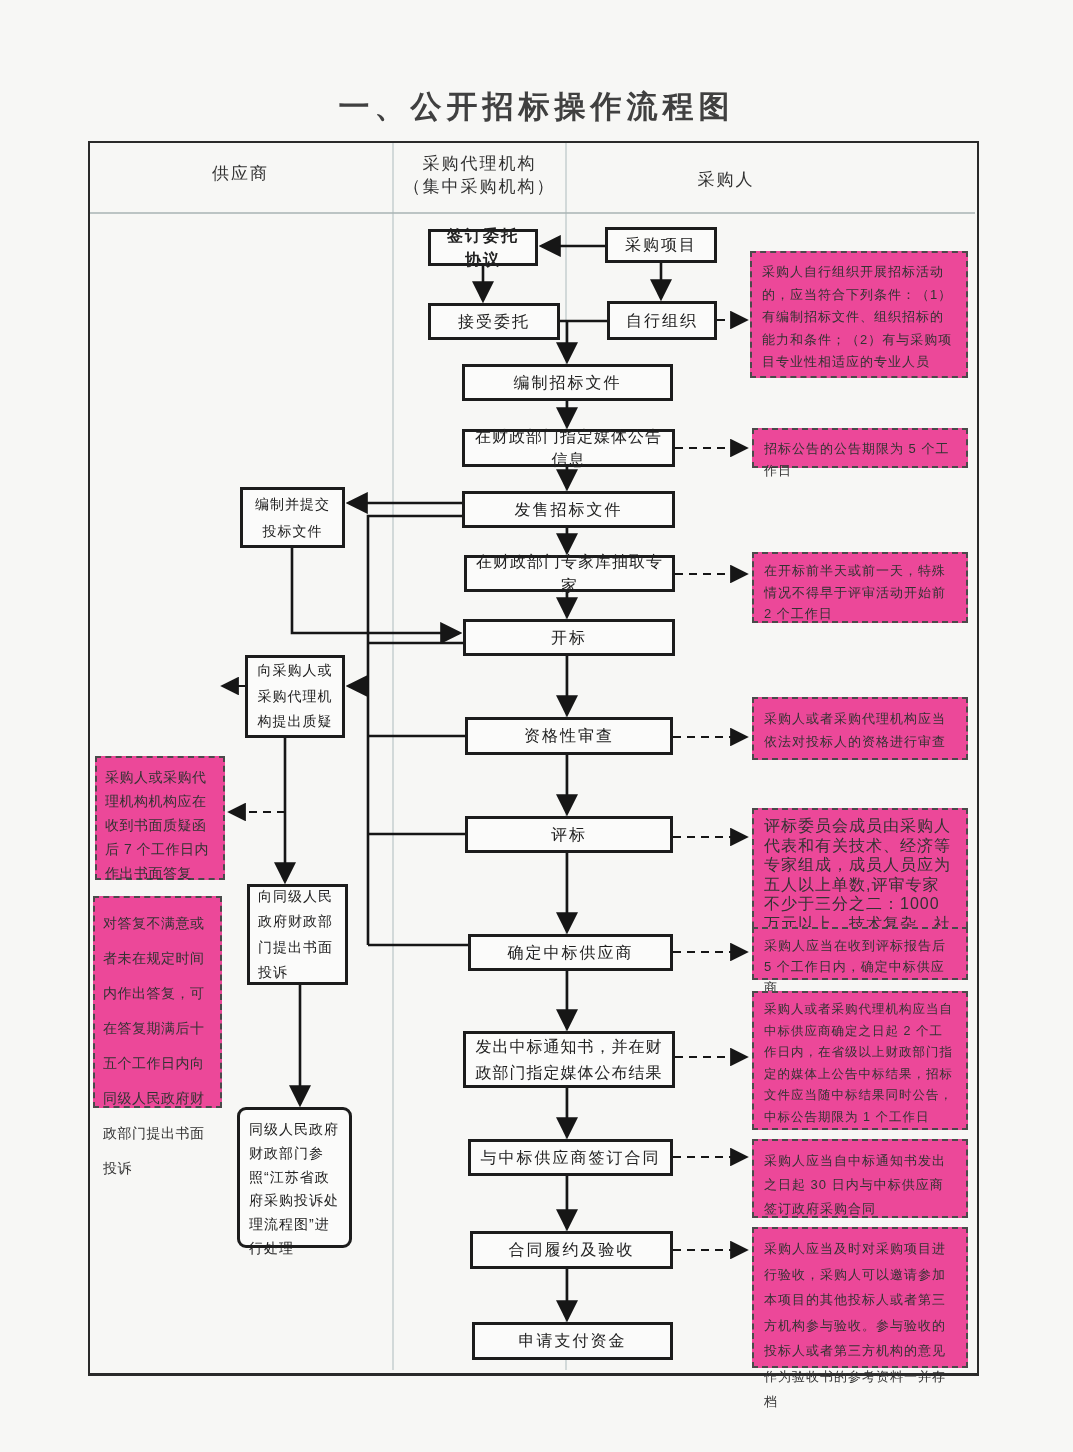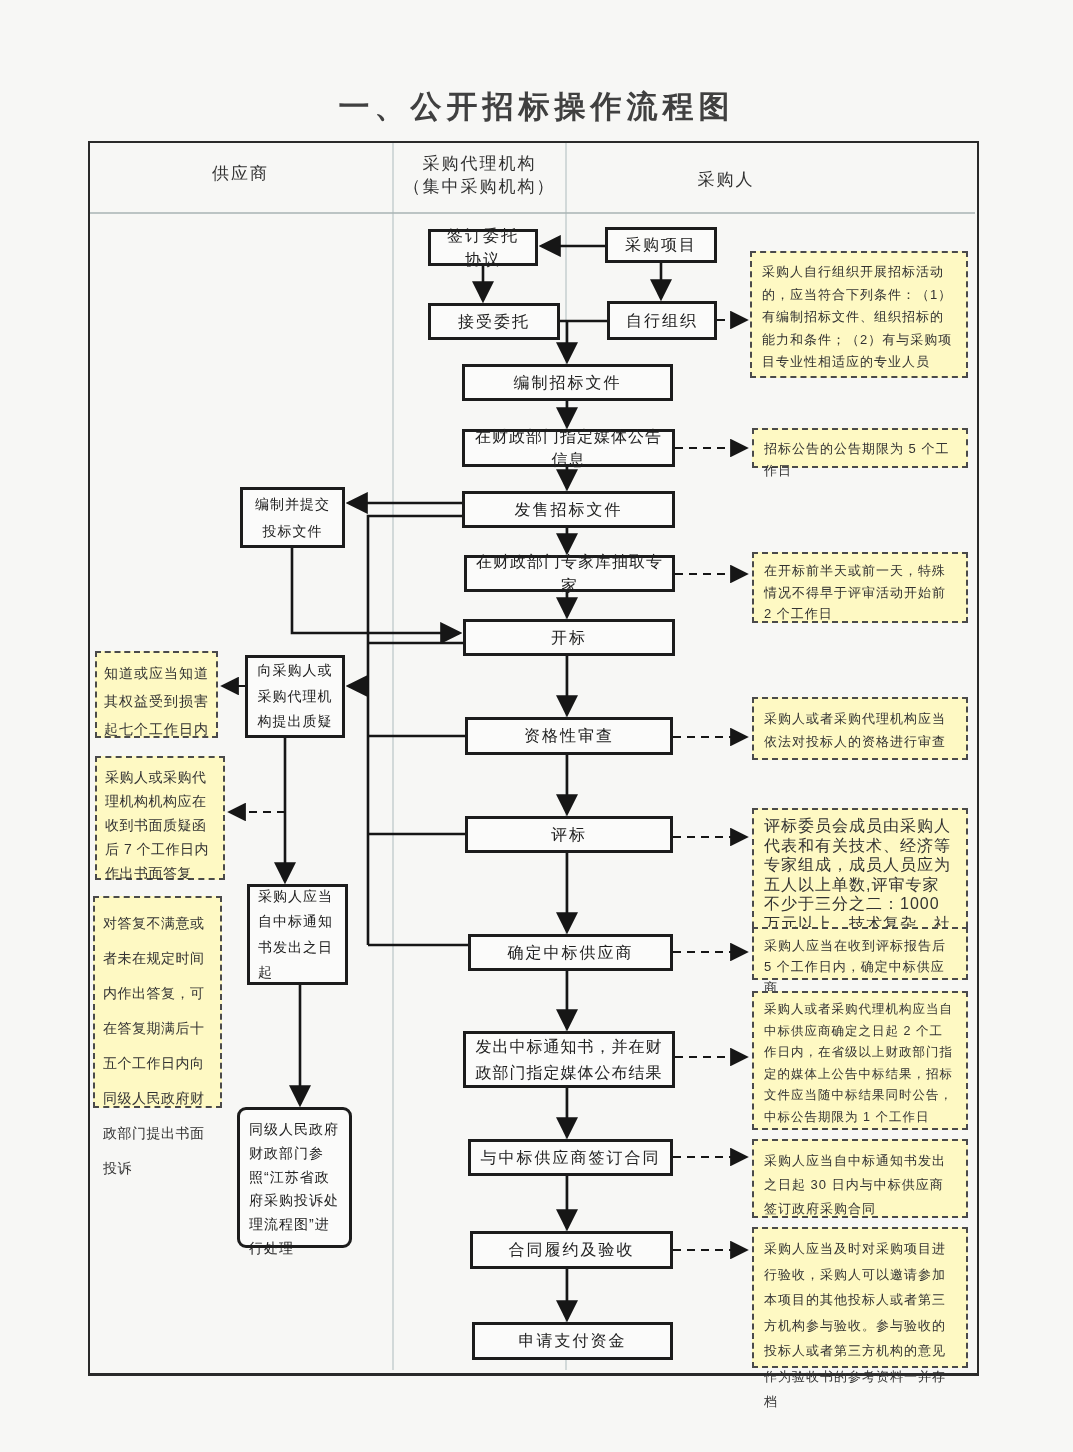--- a/index.html
+++ b/index.html
@@ -19,21 +19,21 @@
     border:2px solid #2a2a2a;border-bottom-width:3px;background:transparent;
   }
   .colhead{position:absolute;text-align:center;font-size:17px;letter-spacing:2px;color:#333;}
   .wires{position:absolute;left:0;top:0;width:1073px;height:1452px;pointer-events:none;}
   .node{
     position:absolute;box-sizing:border-box;border:3px solid #1c1c1c;background:#fbfbfa;
     display:flex;align-items:center;justify-content:center;text-align:center;
     font-size:16px;letter-spacing:2px;line-height:1.45;color:#222;padding:2px 8px;
   }
   .node-dash{
-    position:absolute;box-sizing:border-box;border:2px dashed #4a4a4a;background:#fef9c3;
+    position:absolute;box-sizing:border-box;border:2px dashed #4a4a4a;background:#ec4899;
     font-size:13px;color:#333;text-align:left;padding:8px 10px;letter-spacing:1px;
   }
   .small{font-size:14px;}
 </style>
 </head>
 <body>
 
 <div class="stage">
 
   <div class="title">一、公开招标操作流程图</div>
@@ -97,43 +97,42 @@
     </g>
   </svg>
 
   <div class="colhead" style="left:88px;top:162px;width:305px;">供应商</div>
   <div class="colhead" style="left:393px;top:152px;width:173px;">
     <div>采购代理机构</div>
     <div>（集中采购机构）</div>
   </div>
   <div class="colhead" style="left:566px;top:168px;width:320px;">采购人</div>
 
-  <div class="node" style="left:428px;top:229px;width:110px;height:37px;">签订委托协议</div>
+  <div class="node" style="left:428px;top:229px;width:110px;height:37px;font-weight:bold;">签订委托协议</div>
   <div class="node" style="left:605px;top:227px;width:112px;height:36px;">采购项目</div>
   <div class="node" style="left:428px;top:303px;width:132px;height:37px;">接受委托</div>
   <div class="node" style="left:607px;top:301px;width:110px;height:39px;">自行组织</div>
   <div class="node" style="left:462px;top:364px;width:211px;height:37px;">编制招标文件</div>
   <div class="node" style="left:462px;top:429px;width:213px;height:38px;letter-spacing:1px;">在财政部门指定媒体公告信息</div>
   <div class="node" style="left:462px;top:491px;width:213px;height:37px;">发售招标文件</div>
   <div class="node" style="left:464px;top:555px;width:211px;height:37px;letter-spacing:1px;">在财政部门专家库抽取专家</div>
   <div class="node" style="left:463px;top:619px;width:212px;height:37px;">开标</div>
   <div class="node" style="left:465px;top:717px;width:208px;height:38px;">资格性审查</div>
   <div class="node" style="left:465px;top:816px;width:208px;height:37px;">评标</div>
   <div class="node" style="left:468px;top:934px;width:205px;height:37px;">确定中标供应商</div>
   <div class="node" style="left:463px;top:1031px;width:212px;height:57px;letter-spacing:1px;line-height:1.6;">发出中标通知书，并在财政部门指定媒体公布结果</div>
   <div class="node" style="left:468px;top:1139px;width:205px;height:37px;">与中标供应商签订合同</div>
   <div class="node" style="left:470px;top:1231px;width:203px;height:38px;">合同履约及验收</div>
   <div class="node" style="left:472px;top:1322px;width:201px;height:38px;">申请支付资金</div>
 
   <div class="node small" style="left:240px;top:487px;width:105px;height:61px;line-height:1.9;letter-spacing:1px;">编制并提交投标文件</div>
   <div class="node small" style="left:245px;top:655px;width:100px;height:83px;line-height:1.85;letter-spacing:1px;text-align:center;">向采购人或采购代理机构提出质疑</div>
-  <div class="node-dash small" style="left:95px;top:651px;width:123px;height:87px;line-height:28px;padding:6px 7px;">知道或应当知道其权益受到损害起七个工作日内</div>
   <div class="node-dash small" style="left:95px;top:756px;width:130px;height:124px;line-height:24px;padding:7px 8px;letter-spacing:0.5px;">采购人或采购代理机构机构应在收到书面质疑函后 7 个工作日内作出书面答复</div>
   <div class="node-dash small" style="left:93px;top:896px;width:129px;height:212px;line-height:35px;padding:8px 8px;letter-spacing:0.5px;">对答复不满意或者未在规定时间内作出答复，可在答复期满后十五个工作日内向同级人民政府财政部门提出书面投诉</div>
-  <div class="node small" style="left:247px;top:884px;width:101px;height:101px;line-height:1.8;letter-spacing:1px;text-align:left;">采购人应当自中标通知书发出之日起</div>
+  <div class="node small" style="left:247px;top:884px;width:101px;height:101px;line-height:1.8;letter-spacing:1px;text-align:left;">向同级人民政府财政部门提出书面投诉</div>
   <div class="node small" style="left:237px;top:1107px;width:115px;height:141px;line-height:1.7;letter-spacing:1px;text-align:left;align-items:flex-start;padding:8px 9px;border-radius:9px;">同级人民政府财政部门参照“江苏省政府采购投诉处理流程图”进行处理</div>
 
   <div class="node-dash" style="left:750px;top:251px;width:218px;height:127px;line-height:22.5px;">采购人自行组织开展招标活动的，应当符合下列条件：（1）有编制招标文件、组织招标的能力和条件；（2）有与采购项目专业性相适应的专业人员</div>
   <div class="node-dash" style="left:752px;top:428px;width:216px;height:40px;line-height:22px;">招标公告的公告期限为 5 个工作日</div>
   <div class="node-dash" style="left:752px;top:552px;width:216px;height:71px;line-height:21.5px;padding:6px 10px;">在开标前半天或前一天，特殊情况不得早于评审活动开始前 2 个工作日</div>
   <div class="node-dash" style="left:752px;top:697px;width:216px;height:63px;line-height:23px;">采购人或者采购代理机构应当依法对投标人的资格进行审查</div>
   <div class="node-dash" style="left:752px;top:808px;width:216px;height:140px;line-height:19.5px;padding:6px 10px;font-size:16px;">评标委员会成员由采购人代表和有关技术、经济等专家组成，成员人员应为五人以上单数,评审专家不少于三分之二：1000 万元以上、技术复杂、社会影响大评委会组成人数应为 7 人以上单数</div>
   <div class="node-dash" style="left:752px;top:927px;width:216px;height:53px;line-height:21px;padding:6px 10px;">采购人应当在收到评标报告后 5 个工作日内，确定中标供应商</div>
   <div class="node-dash" style="left:752px;top:991px;width:216px;height:139px;line-height:21.5px;padding:6px 10px;font-size:12.5px;">采购人或者采购代理机构应当自中标供应商确定之日起 2 个工作日内，在省级以上财政部门指定的媒体上公告中标结果，招标文件应当随中标结果同时公告，中标公告期限为 1 个工作日</div>
   <div class="node-dash" style="left:752px;top:1139px;width:216px;height:79px;line-height:24px;">采购人应当自中标通知书发出之日起 30 日内与中标供应商签订政府采购合同</div>

